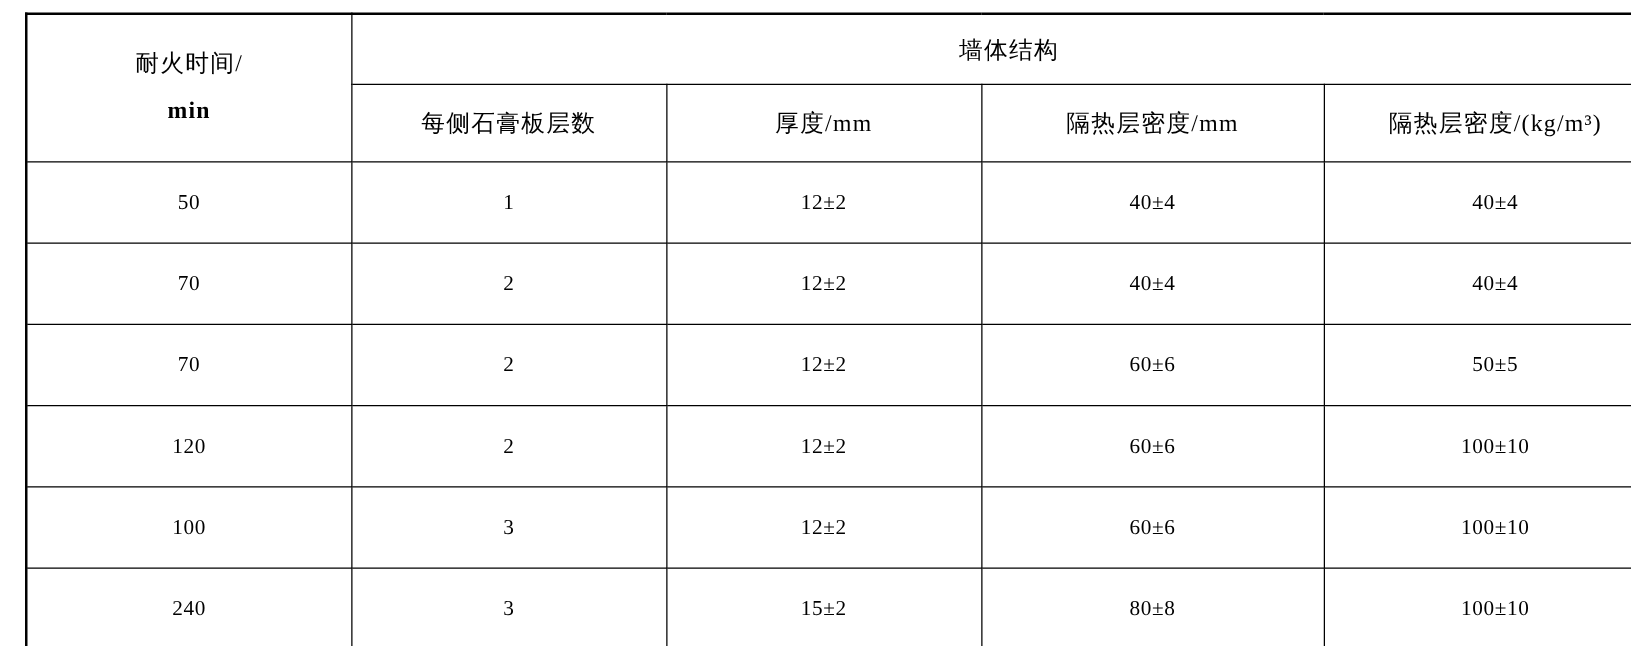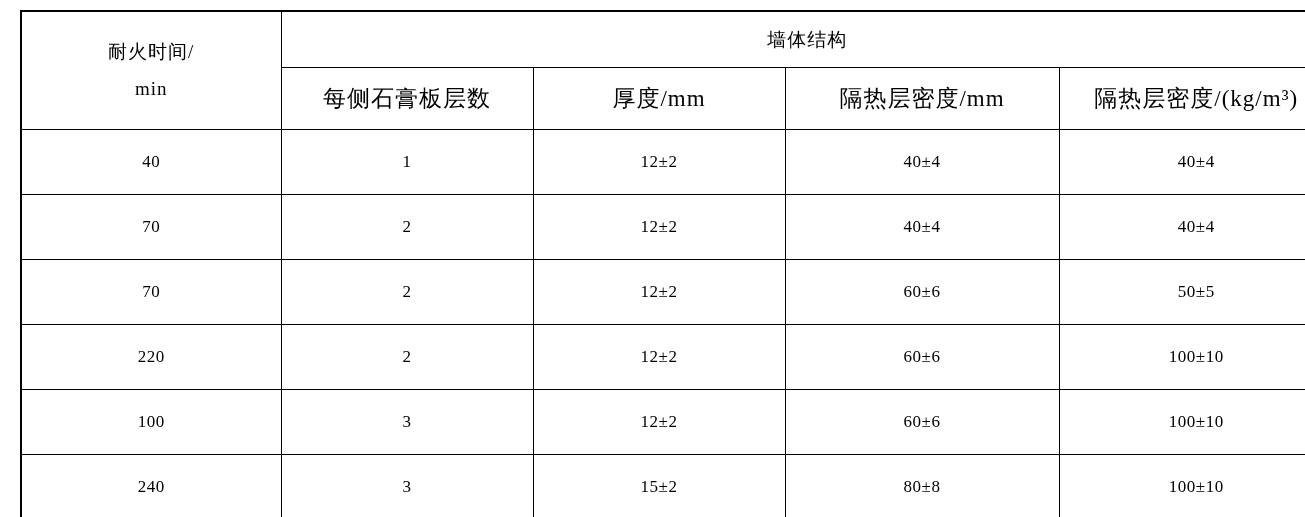--- a/index.html
+++ b/index.html
@@ -45,23 +45,23 @@
     letter-spacing: 1px;
   }
   .hdr-left-cell {
     font-size: 19px;
     font-weight: bold;
     height: 116px;
     line-height: 1.9;
     letter-spacing: 1px;
   }
   .hdr-left-cell .l1 { display: block; }
-  .hdr-left-cell .l2 { display: block; font-weight: normal; }
+  .hdr-left-cell .l2 { display: block; font-weight: bold; }
   .hdr-sub {
-    font-size: 23px;
+    font-size: 19px;
     font-weight: bold;
     height: 61px;
     letter-spacing: 1px;
   }
   td.data {
     font-size: 17px;
     height: 64px;
     letter-spacing: 0.5px;
   }
   td.first-col {
@@ -90,42 +90,42 @@
       </tr>
       <tr>
         <th class="hdr-sub">每侧石膏板层数</th>
         <th class="hdr-sub">厚度/mm</th>
         <th class="hdr-sub">隔热层密度/mm</th>
         <th class="hdr-sub">隔热层密度/(kg/m³)</th>
       </tr>
     </thead>
     <tbody>
       <tr>
-        <td class="data first-col">40</td>
+        <td class="data first-col">50</td>
         <td class="data">1</td>
         <td class="data">12±2</td>
         <td class="data">40±4</td>
         <td class="data">40±4</td>
       </tr>
       <tr>
         <td class="data first-col">70</td>
         <td class="data">2</td>
         <td class="data">12±2</td>
         <td class="data">40±4</td>
         <td class="data">40±4</td>
       </tr>
       <tr>
         <td class="data first-col">70</td>
         <td class="data">2</td>
         <td class="data">12±2</td>
         <td class="data">60±6</td>
         <td class="data">50±5</td>
       </tr>
       <tr>
-        <td class="data first-col">220</td>
+        <td class="data first-col">120</td>
         <td class="data">2</td>
         <td class="data">12±2</td>
         <td class="data">60±6</td>
         <td class="data">100±10</td>
       </tr>
       <tr>
         <td class="data first-col">100</td>
         <td class="data">3</td>
         <td class="data">12±2</td>
         <td class="data">60±6</td>

